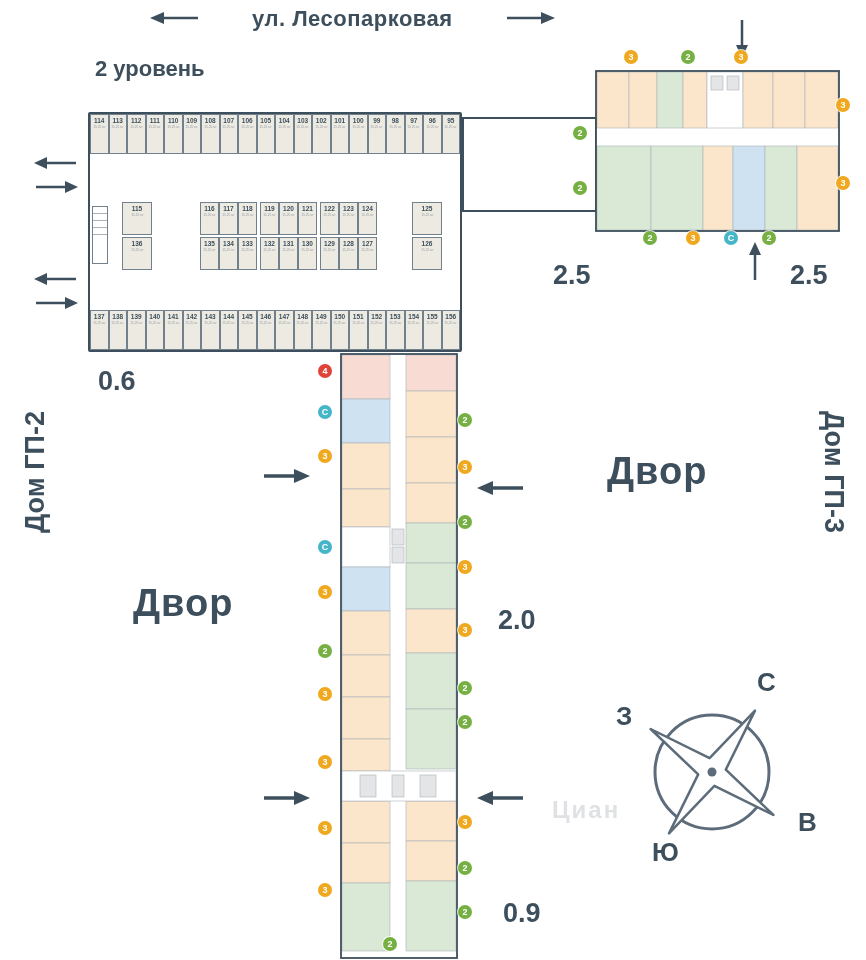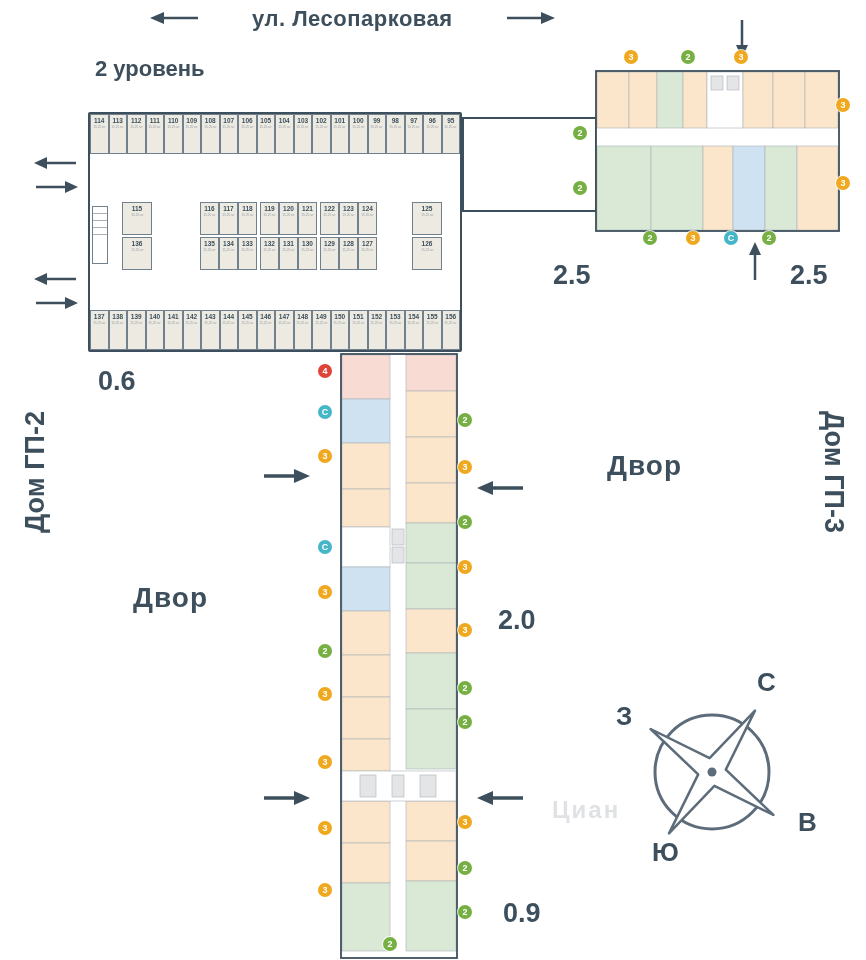--- a/index.html
+++ b/index.html
@@ -3,21 +3,21 @@
 <meta charset="utf-8">
 <style>
   *{margin:0;padding:0;box-sizing:border-box}
   html,body{width:866px;height:960px}
   body{position:relative;background:#fff;font-family:"Liberation Sans",sans-serif;color:#3d4f5c;overflow:hidden}
   .abs{position:absolute}
   
   .street{left:252px;top:6px;font-size:22px;font-weight:bold;letter-spacing:.5px}
   .title{left:95px;top:56px;font-size:22px;font-weight:bold}
   .blabel{font-size:27px;font-weight:bold}
-  .yard{font-size:28px;font-weight:bold;letter-spacing:1px}
+  .yard{font-size:38px;font-weight:bold;letter-spacing:1px}
   .house{font-size:27px;font-weight:bold;white-space:nowrap}
   
   .pk-outline{left:88px;top:112px;width:374px;height:240px;border:2px solid #3d4f5c;background:#fff;border-radius:2px}
   .prowflex{display:flex}
   .pcell{flex:1;border:0.5px solid #70808d;background:#edeae2;display:flex;flex-direction:column;align-items:center;padding-top:2px;overflow:hidden}
   .pnum{font-size:6.5px;font-weight:bold;line-height:8px;color:#3d4f5c}
   .parea{font-size:6px;color:#97a0a8;transform:scale(.55);transform-origin:center top;white-space:nowrap}
   #top-row{left:90px;top:114px;width:370px;height:40px}
   #bottom-row{left:90px;top:310px;width:370px;height:40px}
   #mid-groups{left:200px;top:202px;width:176px;display:flex;gap:3px}

